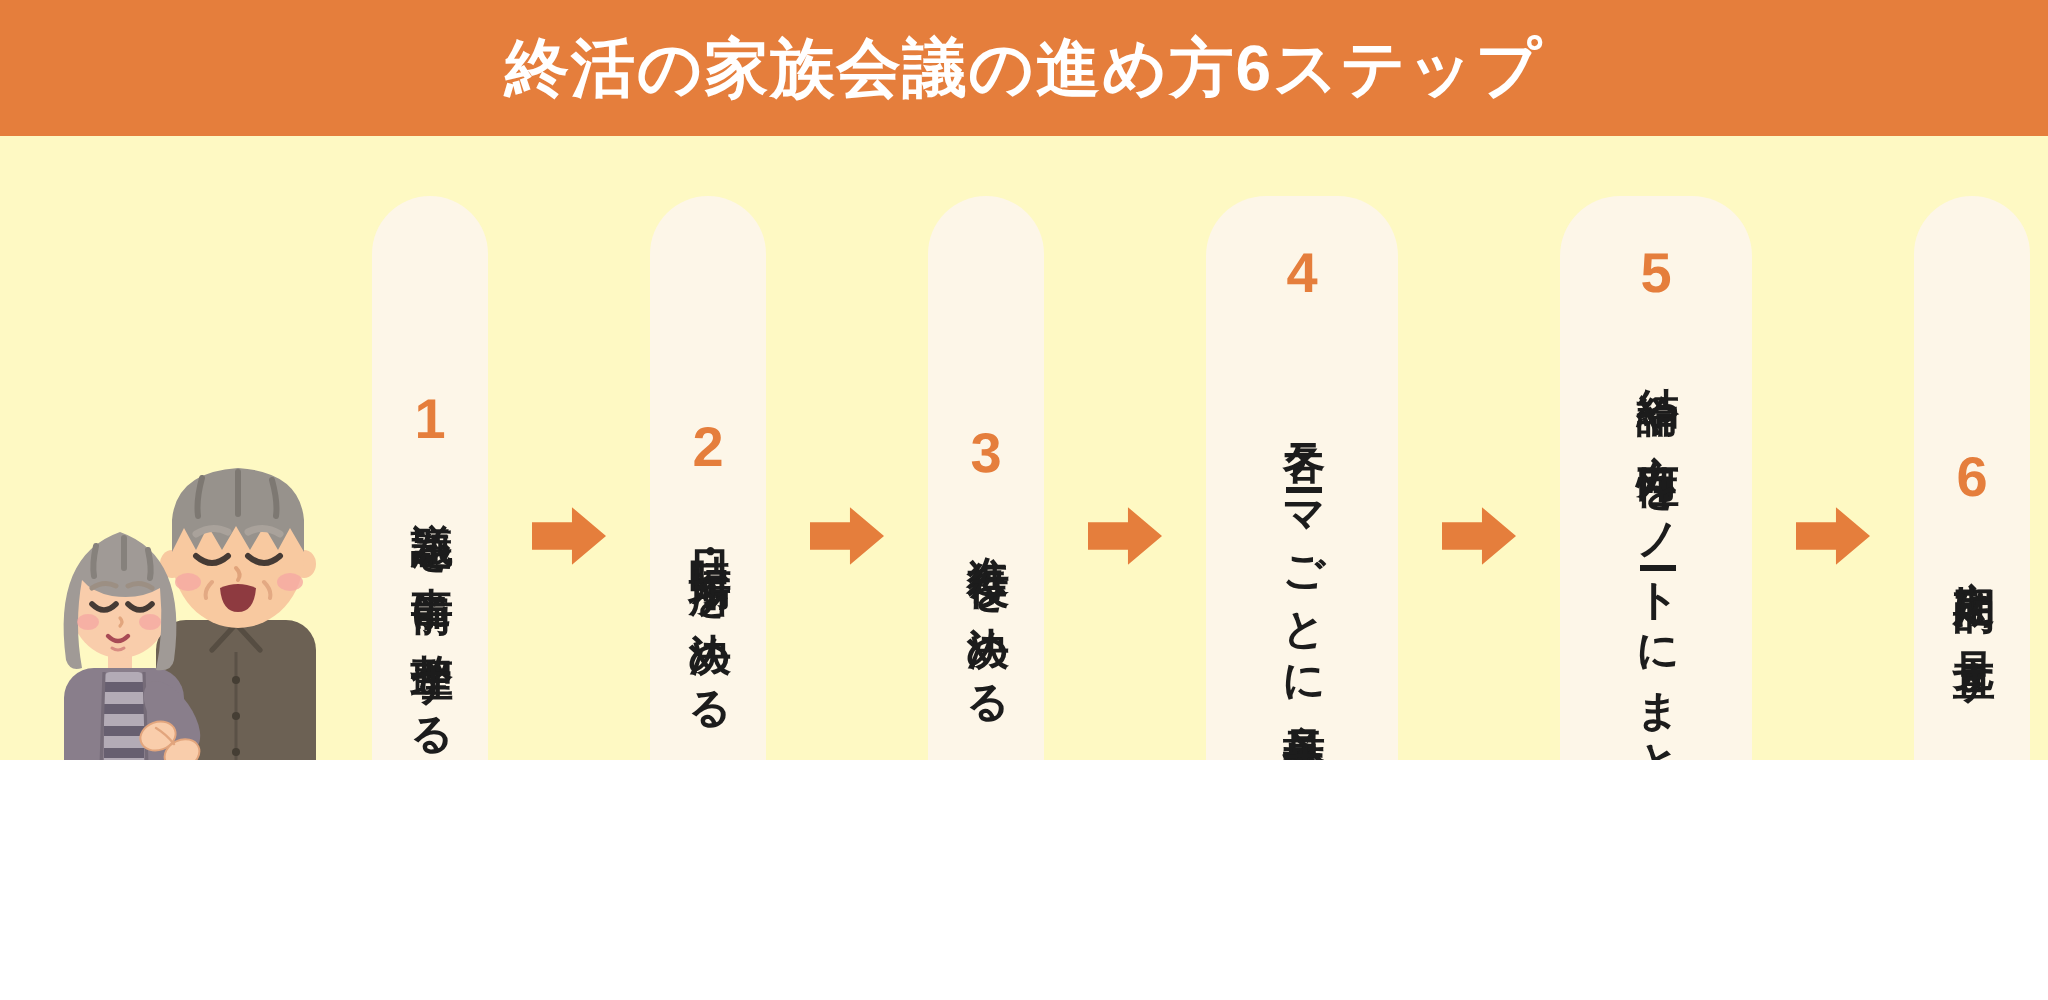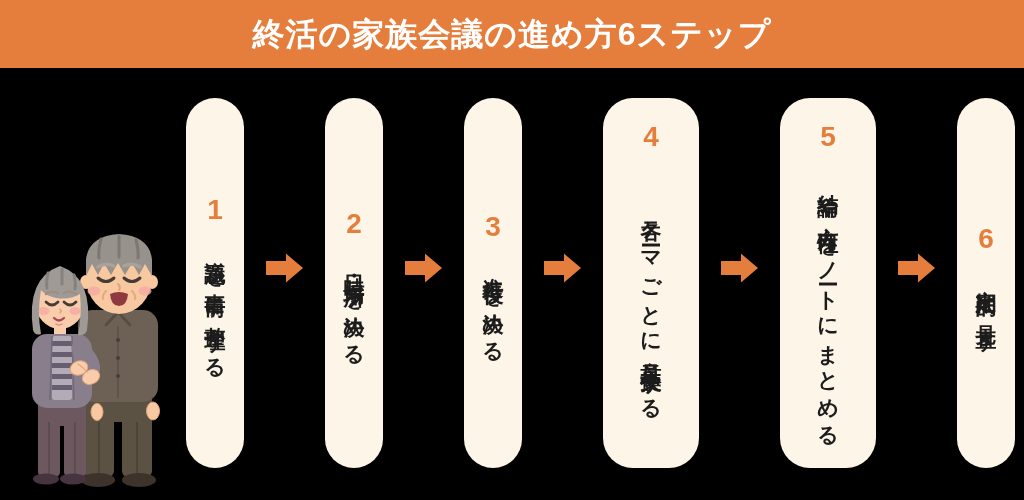--- a/index.html
+++ b/index.html
@@ -2,21 +2,21 @@
 <html lang="ja" style="--orange: #E57E3C; --cream: #FDF6E8; --ink: #1C1C1C;"><head>
 <meta charset="utf-8">
 <style>
   :root{
     --orange:#E57E3C;
     --cream:#FDF6E8;
     --ink:#1C1C1C;
   }
   html,body{margin:0;padding:0;background:#fff;}
   .page{
-    position:relative;width:1024px;height:500px;background:#000000;overflow:hidden;
+    position:relative;width:1024px;height:380px;background:#fef9c3;overflow:hidden;
     font-family:"Liberation Sans","DejaVu Sans",sans-serif;
   }
   .banner{
     position:absolute;top:0;left:0;width:1024px;height:68px;background:var(--orange);
     display:flex;align-items:center;justify-content:center;
   }
   .banner h1{
     margin:0;color:#fff;font-size:32px;font-weight:bold;letter-spacing:1px;line-height:1;
   }
   .steps-row{

